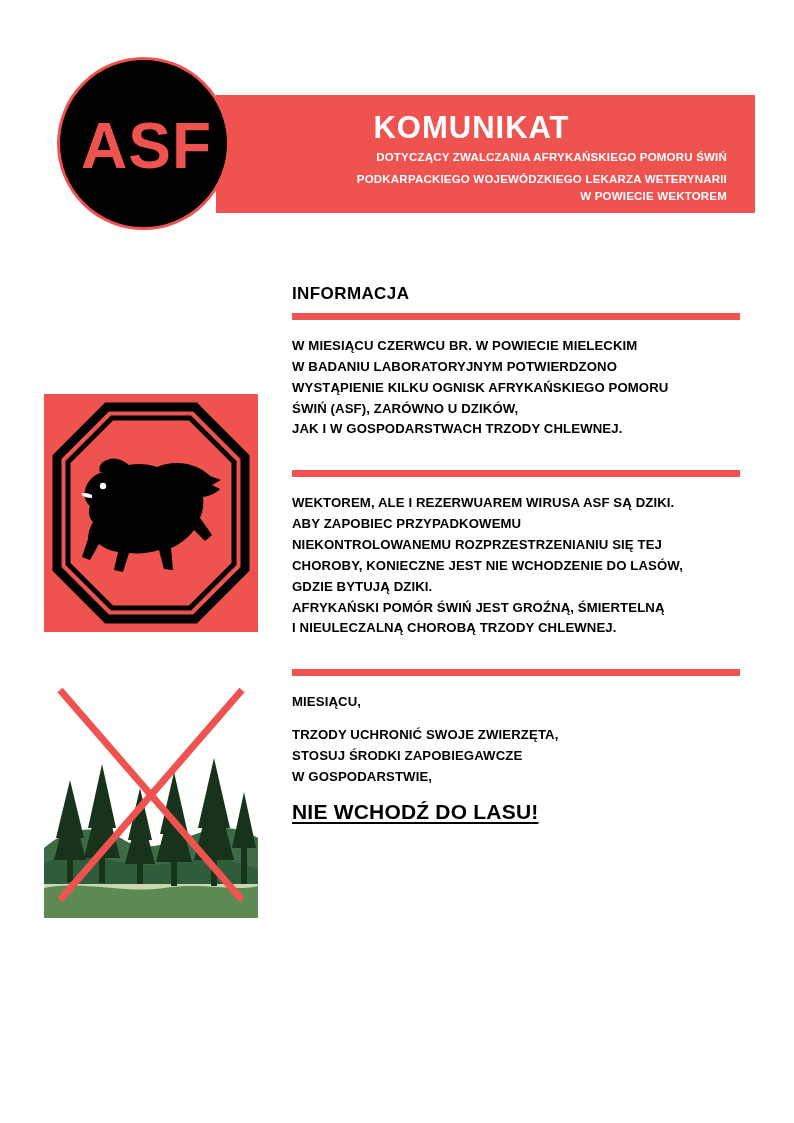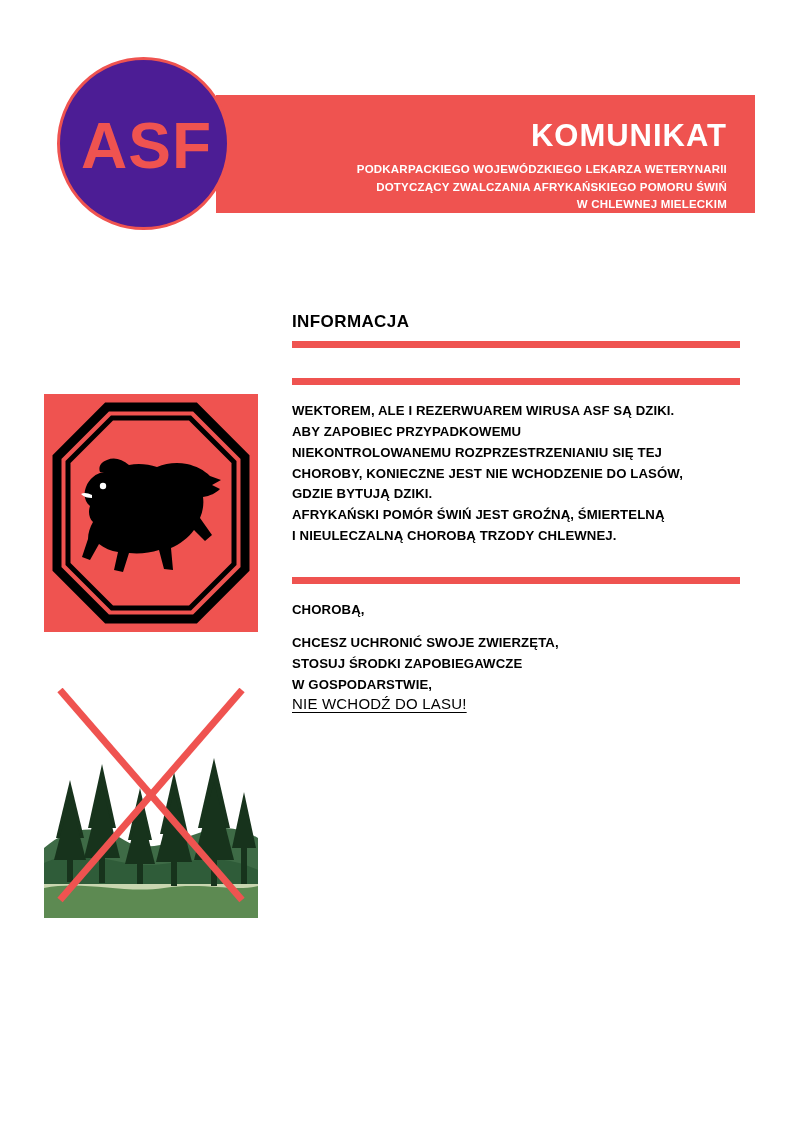--- a/index.html
+++ b/index.html
@@ -41,38 +41,39 @@
     text-align: right;
     color: #ffffff;
     padding-right: 14px;
     box-sizing: border-box;
   }
   .header-title {
     font-size: 31px;
     font-weight: bold;
     letter-spacing: 1px;
     line-height: 1.35;
-    margin-top: 20px;
+    margin-top: 12px;
+    text-align: center;
   }
   .header-sub {
     font-size: 11.5px;
     font-weight: bold;
     line-height: 1.55;
     margin-top: 4px;
     letter-spacing: 0.2px;
   }
   .asf-circle {
     position: absolute;
     left: 57px;
     top: 57px;
     width: 173px;
     height: 173px;
     border: 3px solid #ef5350;
     border-radius: 50%;
-    background: #4c1d95;
+    background: #000000;
     box-sizing: border-box;
   }
   .asf-text {
     position: absolute;
     left: 0;
     top: 0;
     width: 173px;
     height: 173px;
     line-height: 173px;
     text-align: center;
@@ -98,21 +99,21 @@
     width: 214px;
     height: 230px;
     background: #ffffff;
     overflow: hidden;
   }
 
   
   .content {
     position: absolute;
     left: 292px;
-    top: 312px;
+    top: 284px;
     width: 450px;
   }
   .section-title {
     font-size: 17px;
     font-weight: bold;
     letter-spacing: 0.4px;
     margin: 0 0 9px 0;
   }
   .rule {
     width: 448px;
@@ -128,40 +129,40 @@
     white-space: pre-line;
     margin: 0;
   }
   .section {
     margin-bottom: 30px;
   }
   .gap-line {
     height: 12px;
   }
   .underline-line {
-    font-size: 15px;
-    font-weight: normal;
+    font-size: 21px;
+    font-weight: bold;
     text-decoration: underline;
     text-underline-offset: 3px;
     letter-spacing: 0.2px;
     display: inline-block;
-    margin-top: 0;
+    margin-top: 12px;
   }
 </style>
 </head>
 <body>
 
 <div class="header">
   <div class="header-band"></div>
 
   <div class="header-text">
     <div class="header-title">KOMUNIKAT</div>
+    <div class="header-sub" style="margin-top:0">DOTYCZĄCY ZWALCZANIA AFRYKAŃSKIEGO POMORU ŚWIŃ</div>
     <div class="header-sub">PODKARPACKIEGO WOJEWÓDZKIEGO LEKARZA WETERYNARII</div>
-    <div class="header-sub" style="margin-top:0">DOTYCZĄCY ZWALCZANIA AFRYKAŃSKIEGO POMORU ŚWIŃ</div>
-    <div class="header-sub" style="margin-top:0">W CHLEWNEJ MIELECKIM</div>
+    <div class="header-sub" style="margin-top:0">W POWIECIE WEKTOREM</div>
   </div>
 
   <div class="asf-circle">
     <div class="asf-text">ASF</div>
   </div>
 </div>
 
 <div class="boar-sign">
   <svg viewBox="0 0 214 238" width="214" height="238">
     <rect x="0" y="0" width="214" height="238" fill="#ef5350"></rect>
@@ -232,36 +233,41 @@
       <line x1="198" y1="2" x2="16" y2="212"></line>
     </g>
   </svg>
 </div>
 
 <div class="content">
 
   <div class="section">
     <h2 class="section-title">INFORMACJA</h2>
     <div class="rule"></div>
+    <p class="body-text">W MIESIĄCU CZERWCU BR. W POWIECIE MIELECKIM
+W BADANIU LABORATORYJNYM POTWIERDZONO
+WYSTĄPIENIE KILKU OGNISK AFRYKAŃSKIEGO POMORU
+ŚWIŃ (ASF), ZARÓWNO U DZIKÓW,
+JAK I W GOSPODARSTWACH TRZODY CHLEWNEJ.</p>
   </div>
 
   <div class="section">
     <div class="rule"></div>
     <p class="body-text">WEKTOREM, ALE I REZERWUAREM WIRUSA ASF SĄ DZIKI.
 ABY ZAPOBIEC PRZYPADKOWEMU
 NIEKONTROLOWANEMU ROZPRZESTRZENIANIU SIĘ TEJ
 CHOROBY, KONIECZNE JEST NIE WCHODZENIE DO LASÓW,
 GDZIE BYTUJĄ DZIKI.
 AFRYKAŃSKI POMÓR ŚWIŃ JEST GROŹNĄ, ŚMIERTELNĄ
 I NIEULECZALNĄ CHOROBĄ TRZODY CHLEWNEJ.</p>
   </div>
 
   <div class="section">
     <div class="rule"></div>
-    <p class="body-text">CHOROBĄ,</p>
+    <p class="body-text">MIESIĄCU,</p>
     <div class="gap-line"></div>
-    <p class="body-text">CHCESZ UCHRONIĆ SWOJE ZWIERZĘTA,
+    <p class="body-text">TRZODY UCHRONIĆ SWOJE ZWIERZĘTA,
 STOSUJ ŚRODKI ZAPOBIEGAWCZE
 W GOSPODARSTWIE,</p>
     <span class="underline-line">NIE WCHODŹ DO LASU!</span>
   </div>
 
 </div>
 
 </body></html>

